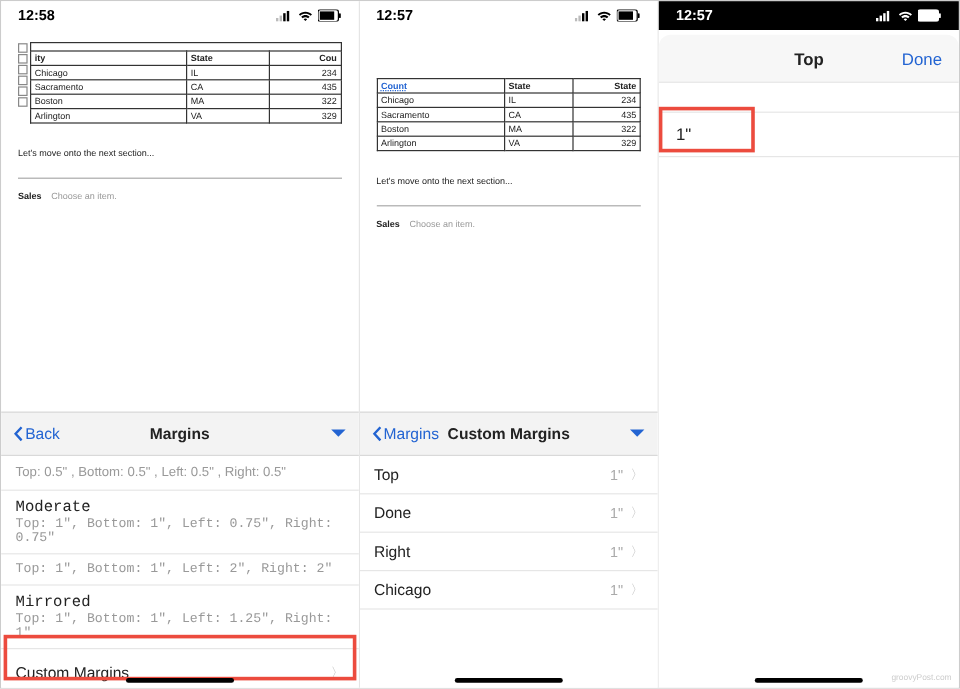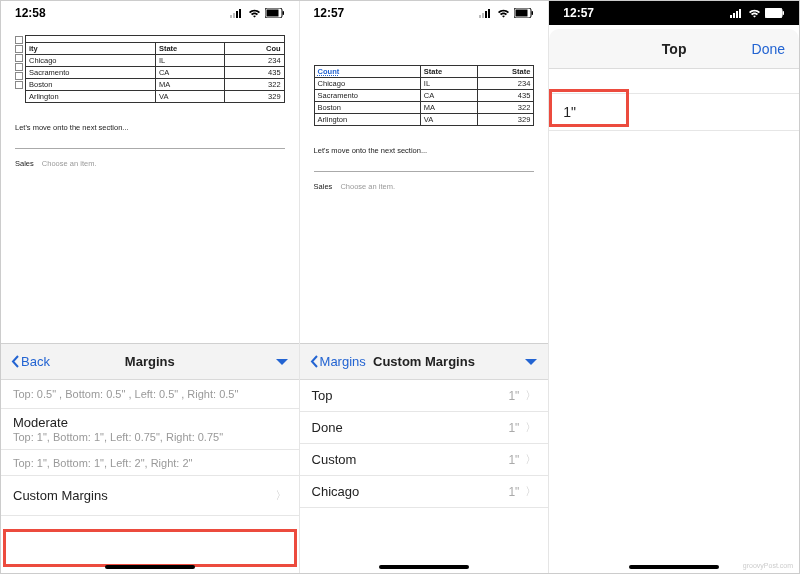--- a/index.html
+++ b/index.html
@@ -60,21 +60,21 @@
     border: 1px solid #333;
     padding: 1px 3px;
     text-align: left;
     font-weight: normal;
   }
   .tbl th { font-weight: bold; }
   .tbl .num { text-align: right; }
   .doc-text { margin-top: 20px; font-size: 7.5px; color: #222; }
   .rule { border-top: 1px solid #aaa; margin: 16px 0 10px; }
   .sales-line { font-size: 7.5px; }
-  .sales-line .lbl { font-weight: normal; margin-right: 6px; }
+  .sales-line .lbl { font-weight: bold; margin-right: 6px; }
   .sales-line .pick { color: #999; }
 
   
   .checkrow { display:flex; align-items:stretch; }
   .checkrow .chk { width:10px; flex-shrink:0; }
   .chkbox { width:8px; height:8px; border:1px solid #888; margin:1px 0; }
 
   
   .sheet {
     position: absolute;
@@ -113,21 +113,21 @@
   }
   .list-row {
     border-bottom: 1px solid #e6e6e6;
     padding: 8px 12px;
     display: flex;
     align-items: center;
     font-size: 13px;
     color: #222;
     position: relative;
   }
-  .list-row.two-line { display:block; padding: 6px 12px; }
+  .list-row.two-line { display:block; padding: 6px 12px; font-family: Liberation Mono, monospace; }
   .list-row .primary { font-size: 13px; color: #222; }
   .list-row .secondary { font-size: 11px; color: #999; margin-top: 1px; }
   .list-row .value { margin-left: auto; color: #aaa; font-size: 12px; margin-right: 6px;}
   .list-row .chev  { color: #c3c3c3; font-size: 11px; }
   .list-row.truncated .primary { color:#999; font-size:11px; }
   .highlight-red {
     position: absolute;
     border: 3px solid #ec4b3e;
     pointer-events: none;
   }
@@ -267,20 +267,24 @@
       </div>
       <div class="list-row truncated">
         <span class="primary">Top: 0.5" , Bottom: 0.5" , Left: 0.5" , Right: 0.5"</span>
       </div>
       <div class="list-row two-line">
         <div class="primary">Moderate</div>
         <div class="secondary">Top: 1", Bottom: 1", Left: 0.75", Right: 0.75"</div>
       </div>
       <div class="list-row two-line">
         <div class="secondary">Top: 1", Bottom: 1", Left: 2", Right: 2"</div>
+      </div>
+      <div class="list-row two-line">
+        <div class="primary">Mirrored</div>
+        <div class="secondary">Top: 1", Bottom: 1", Left: 1.25", Right: 1"</div>
       </div>
       <div class="list-row" style="padding:12px">
         <span class="primary">Custom Margins</span>
         <span class="chev" style="margin-left:auto">〉</span>
       </div>
       <div class="highlight-red" style="left:2px; right:2px; bottom:6px; height:38px;"></div>
     </div>
     <div class="home-indicator light"></div>
   </div>
 
@@ -362,21 +366,21 @@
         <span>Top</span>
         <span class="value">1"</span>
         <span class="chev">〉</span>
       </div>
       <div class="list-row">
         <span>Done</span>
         <span class="value">1"</span>
         <span class="chev">〉</span>
       </div>
       <div class="list-row">
-        <span>Custom</span>
+        <span>Right</span>
         <span class="value">1"</span>
         <span class="chev">〉</span>
       </div>
       <div class="list-row">
         <span>Chicago</span>
         <span class="value">1"</span>
         <span class="chev">〉</span>
       </div>
     </div>
     <div class="home-indicator light"></div>

